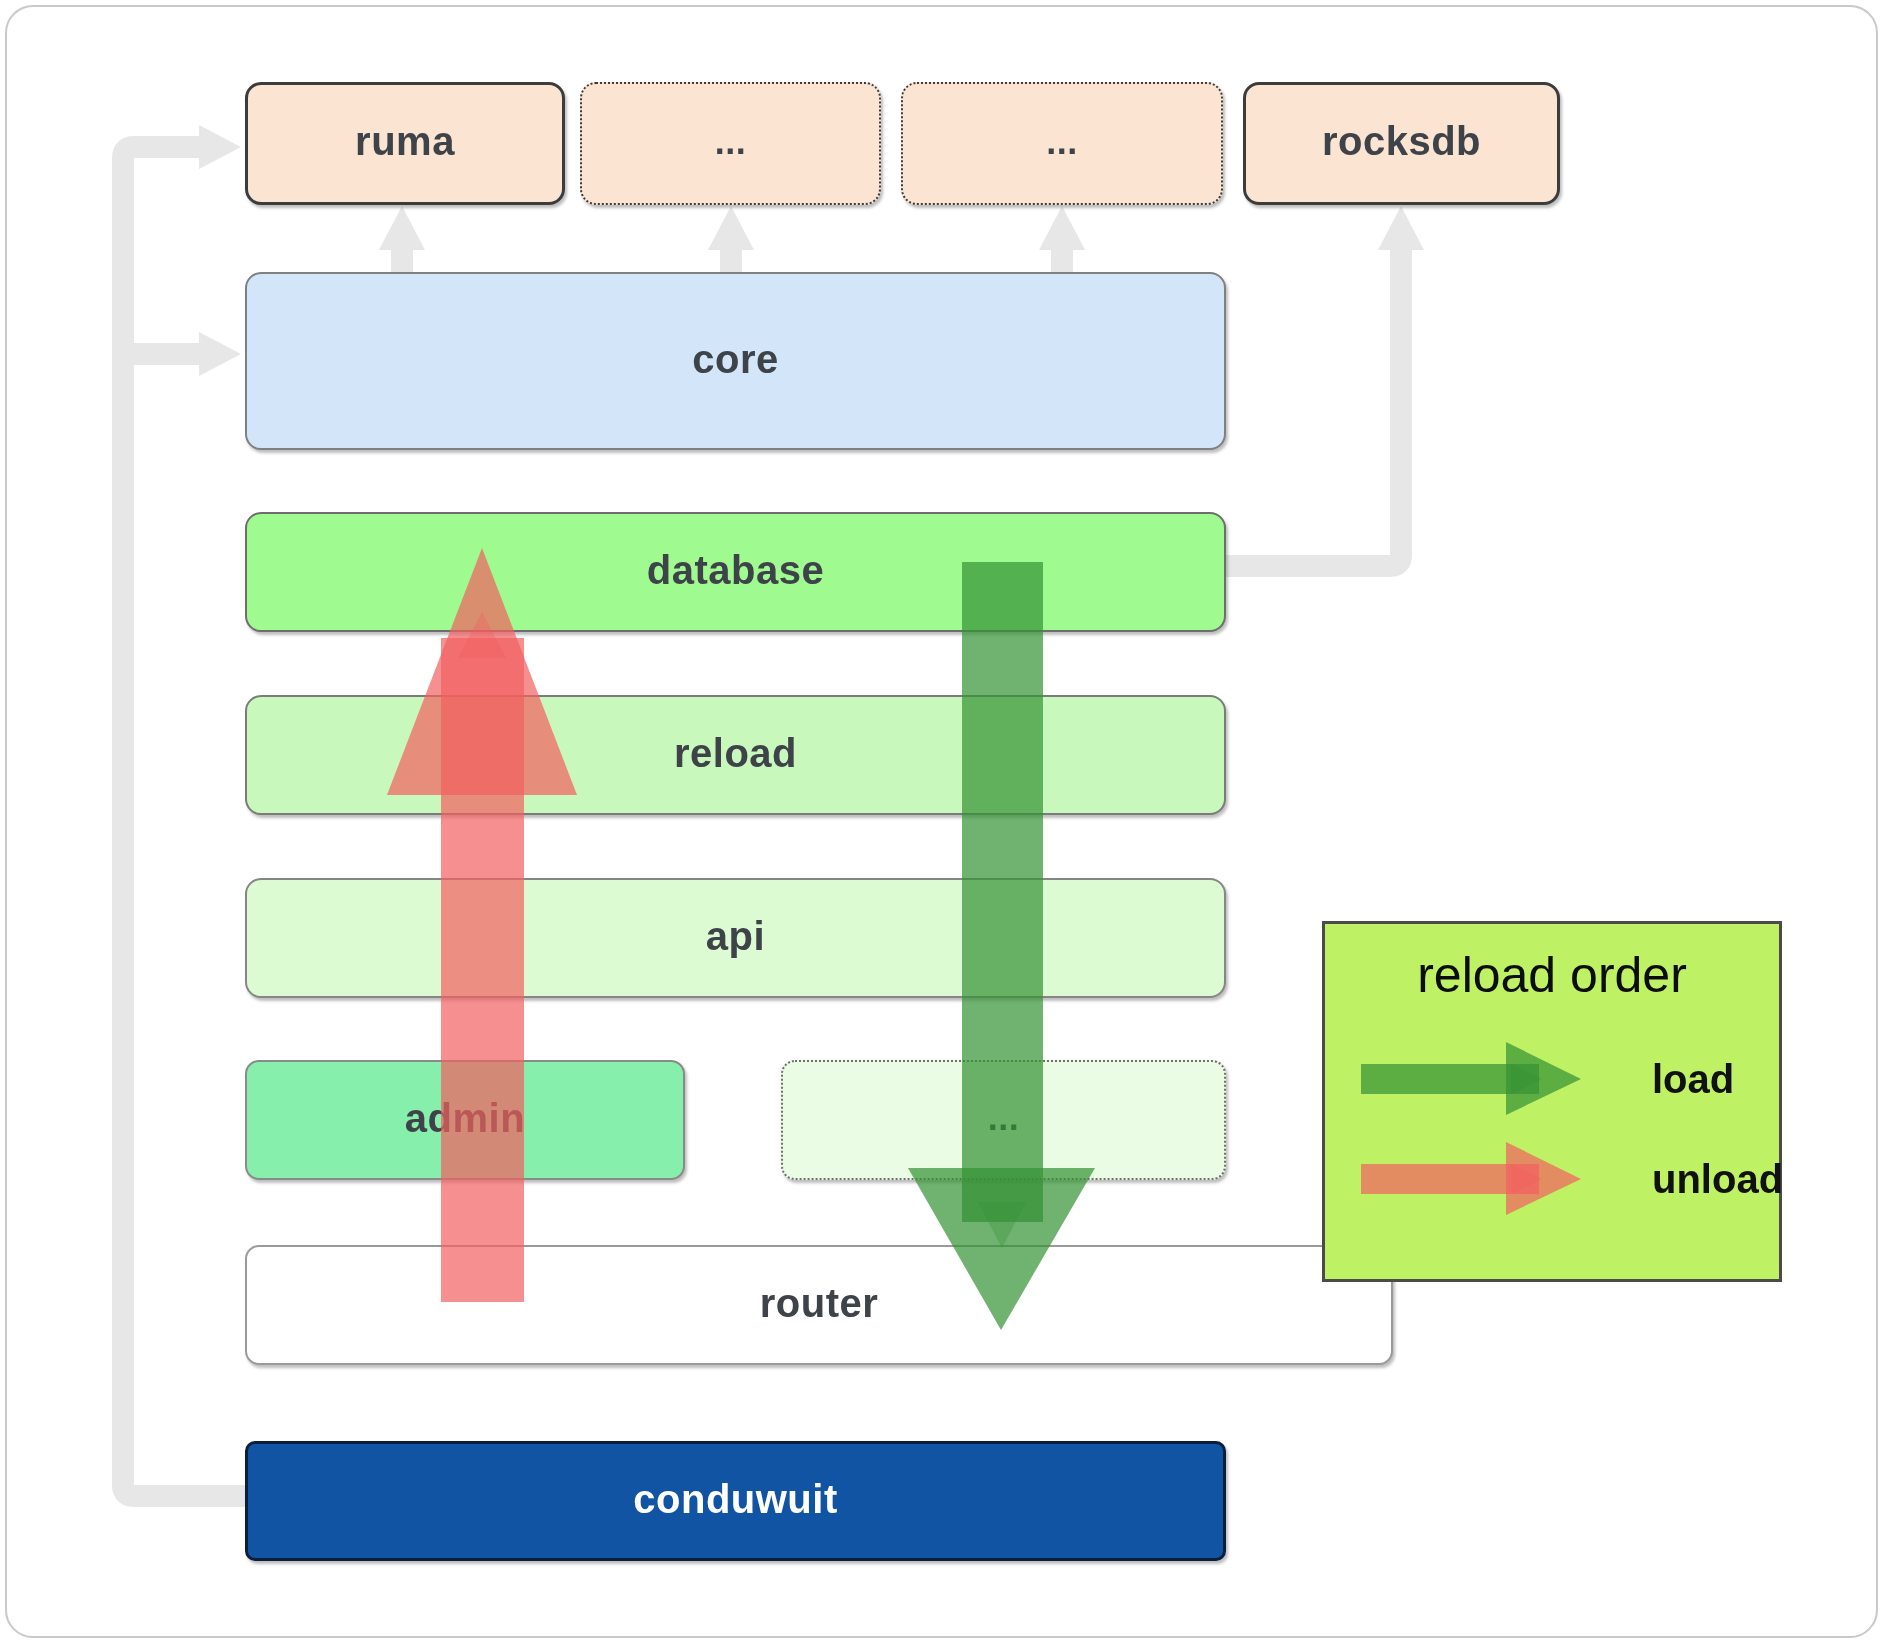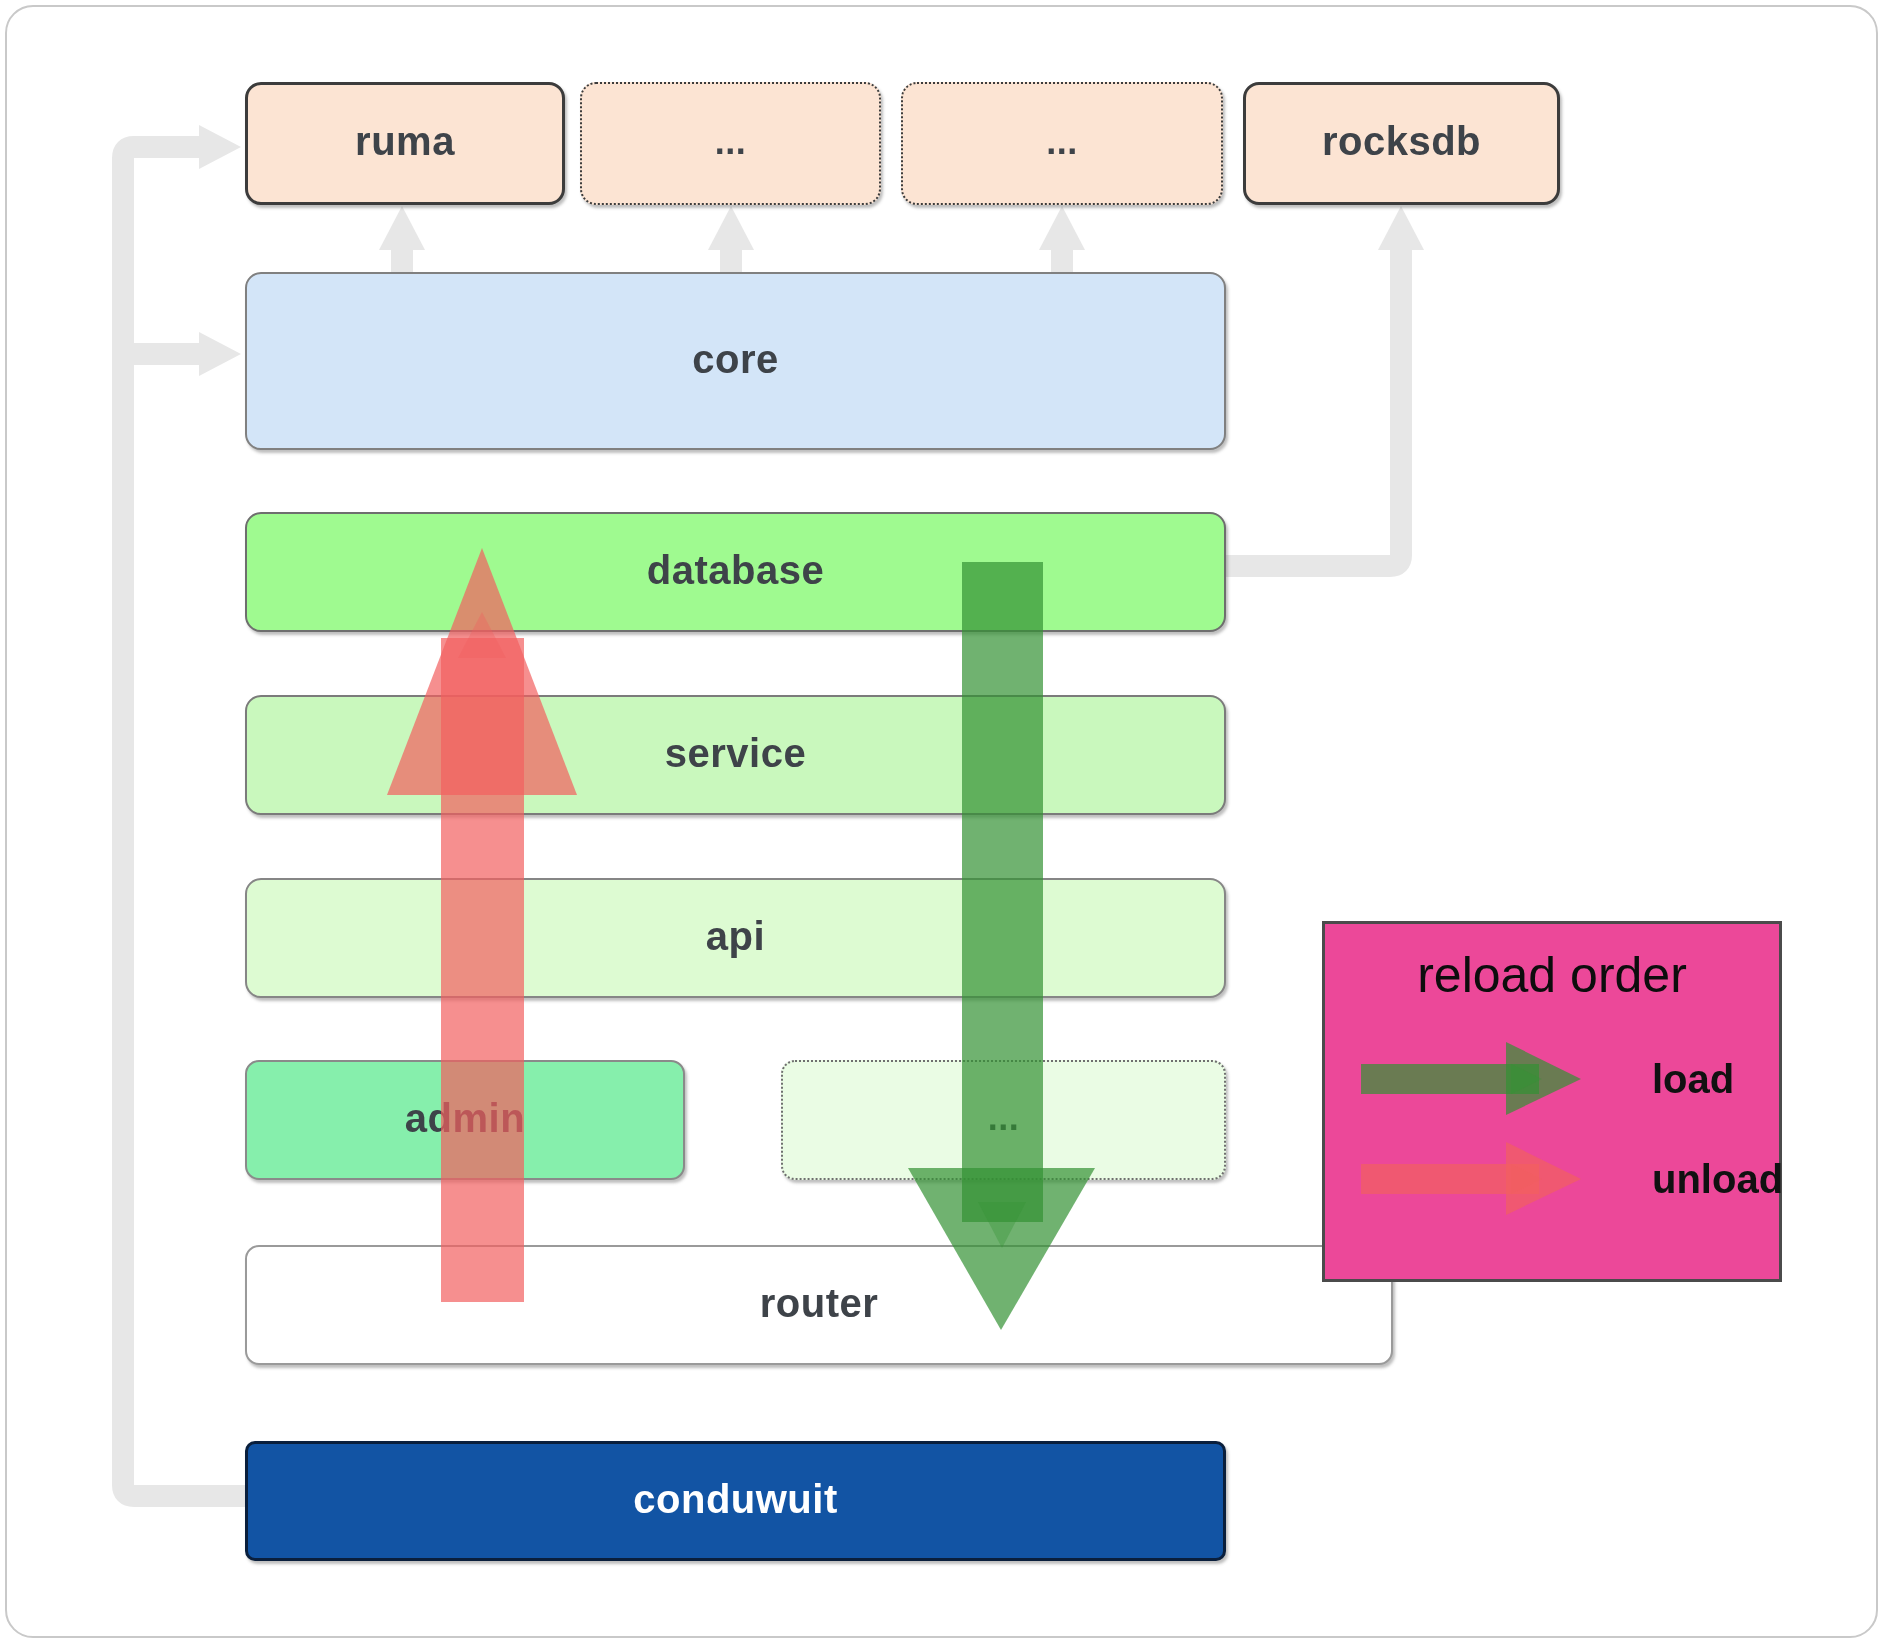--- a/index.html
+++ b/index.html
@@ -29,21 +29,21 @@
   .b-service   { left:245px; top:695px; width:981px; height:120px; border:2px solid #7b7b7b; }
   .b-api       { left:245px; top:878px; width:981px; height:120px; border:2px solid #868686; }
   .b-admin     { left:245px; top:1060px;width:440px; height:120px; border:2px solid #8a8a8a; border-radius:14px; }
   .b-ell3      { left:781px; top:1060px;width:445px; height:120px; border:2px dotted #6f6f6f; border-radius:14px; font-size:36px; font-weight:700; }
   .b-router    { left:245px; top:1245px;width:1148px; height:120px; border:2px solid #9a9a9a; border-radius:14px; }
   .b-conduwuit { left:245px; top:1441px;width:981px; height:120px; border:3px solid #0a1f3c; border-radius:10px;
                  color:#ffffff; font-weight:700; }
 
   .legend {
     position:absolute; left:1322px; top:921px; width:460px; height:361px;
-    background:#ec4899; border:3px solid #4b4b4b; box-sizing:border-box;
+    background:#bef264; border:3px solid #4b4b4b; box-sizing:border-box;
   }
   .legend-title {
     position:absolute; left:0; top:22px; width:100%; text-align:center;
     font-size:50px; font-weight:400; color:#0d0d0d;
   }
   .legend-row { position:absolute; left:36px; display:flex; align-items:center; }
   .legend-row.r1 { top:118px; }
   .legend-row.r2 { top:218px; }
   .legend-row svg { width:225px; height:74px; display:block; }
   .legend-row .legend-label { margin-left:66px; font-size:40px; color:#111111; font-weight:700; }
@@ -85,21 +85,21 @@
   <div class="box b-rocksdb" style="background-color: rgb(252, 228, 211);">
     <span class="lbl">rocksdb</span>
   </div>
   <div class="box b-core" style="background-color: rgb(211, 229, 248);">
     <span class="lbl">core</span>
   </div>
   <div class="box b-database" style="background-color: rgb(159, 250, 144);">
     <span class="lbl">database</span>
   </div>
   <div class="box b-service" style="background-color: rgb(201, 248, 189);">
-    <span class="lbl">service</span>
+    <span class="lbl">reload</span>
   </div>
   <div class="box b-api" style="background-color: rgb(221, 251, 210);">
     <span class="lbl">api</span>
   </div>
   <div class="box b-admin" style="background-color: #86efac;">
     <span class="lbl">admin</span>
   </div>
   <div class="box b-ell3" style="background-color: rgb(234, 252, 228);">
     <span class="lbl">...</span>
   </div>

